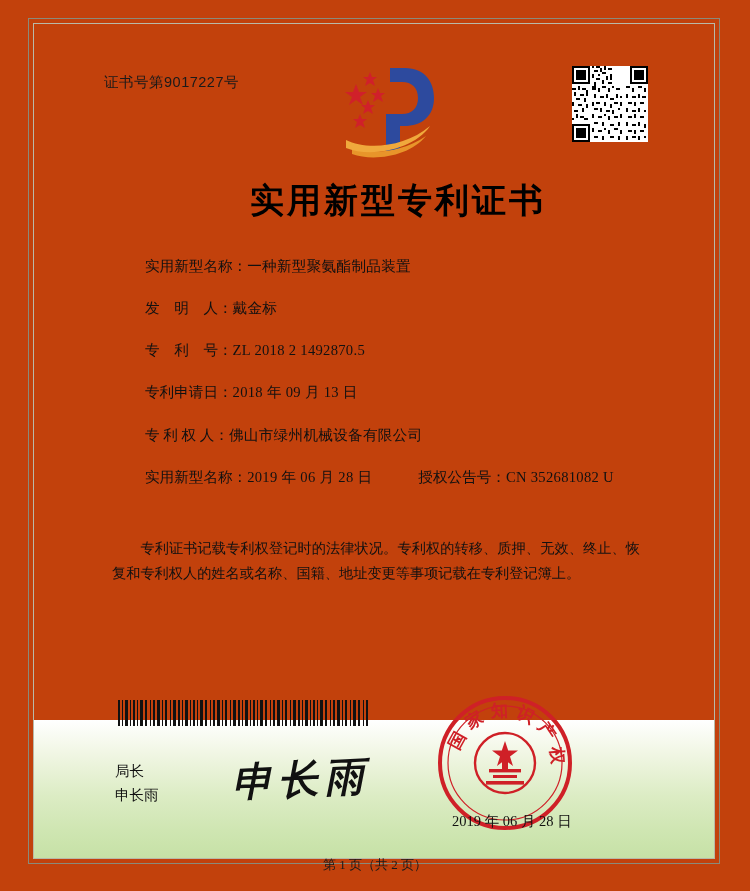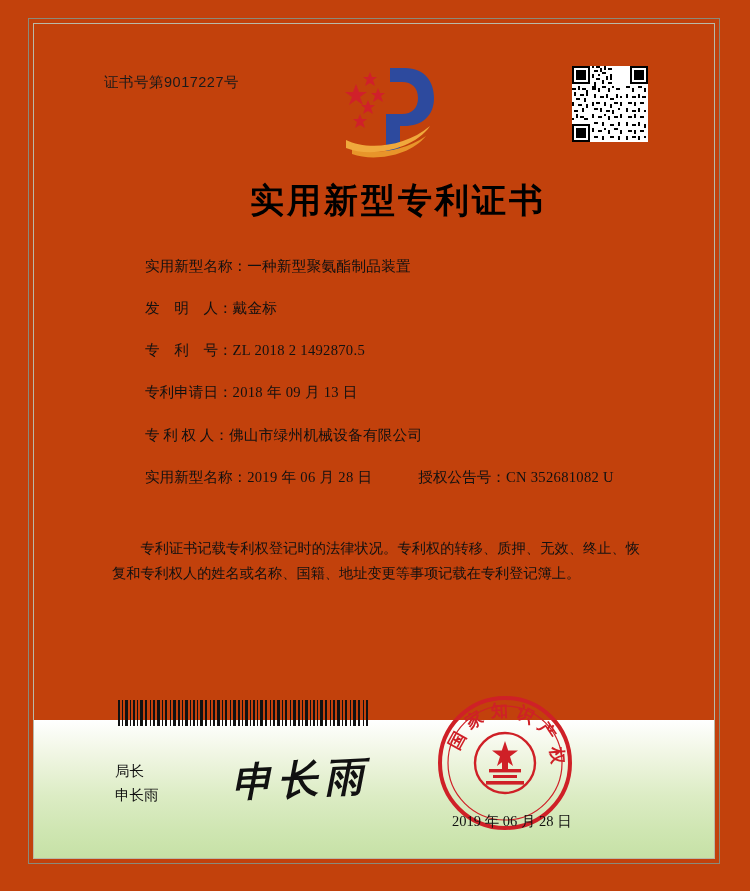--- a/index.html
+++ b/index.html
@@ -473,14 +473,15 @@
         <path id="sealArc" d="M69,69 m-47,0 a47,47 0 1,1 94,0" fill="none"></path>
       </defs>
       <text font-family="'Liberation Serif', serif" font-size="17" font-weight="bold" fill="#cf2027" letter-spacing="7">
         <textPath href="#sealArc" startOffset="8%">国家知识产权局</textPath>
       </text>
     </svg>
   </div>
 
   <div class="seal-date">2019 年 06 月 28 日</div>
 
+  <div class="footer">第 1 页（共 2 页）</div>
 
 </div>
 
 </body></html>

